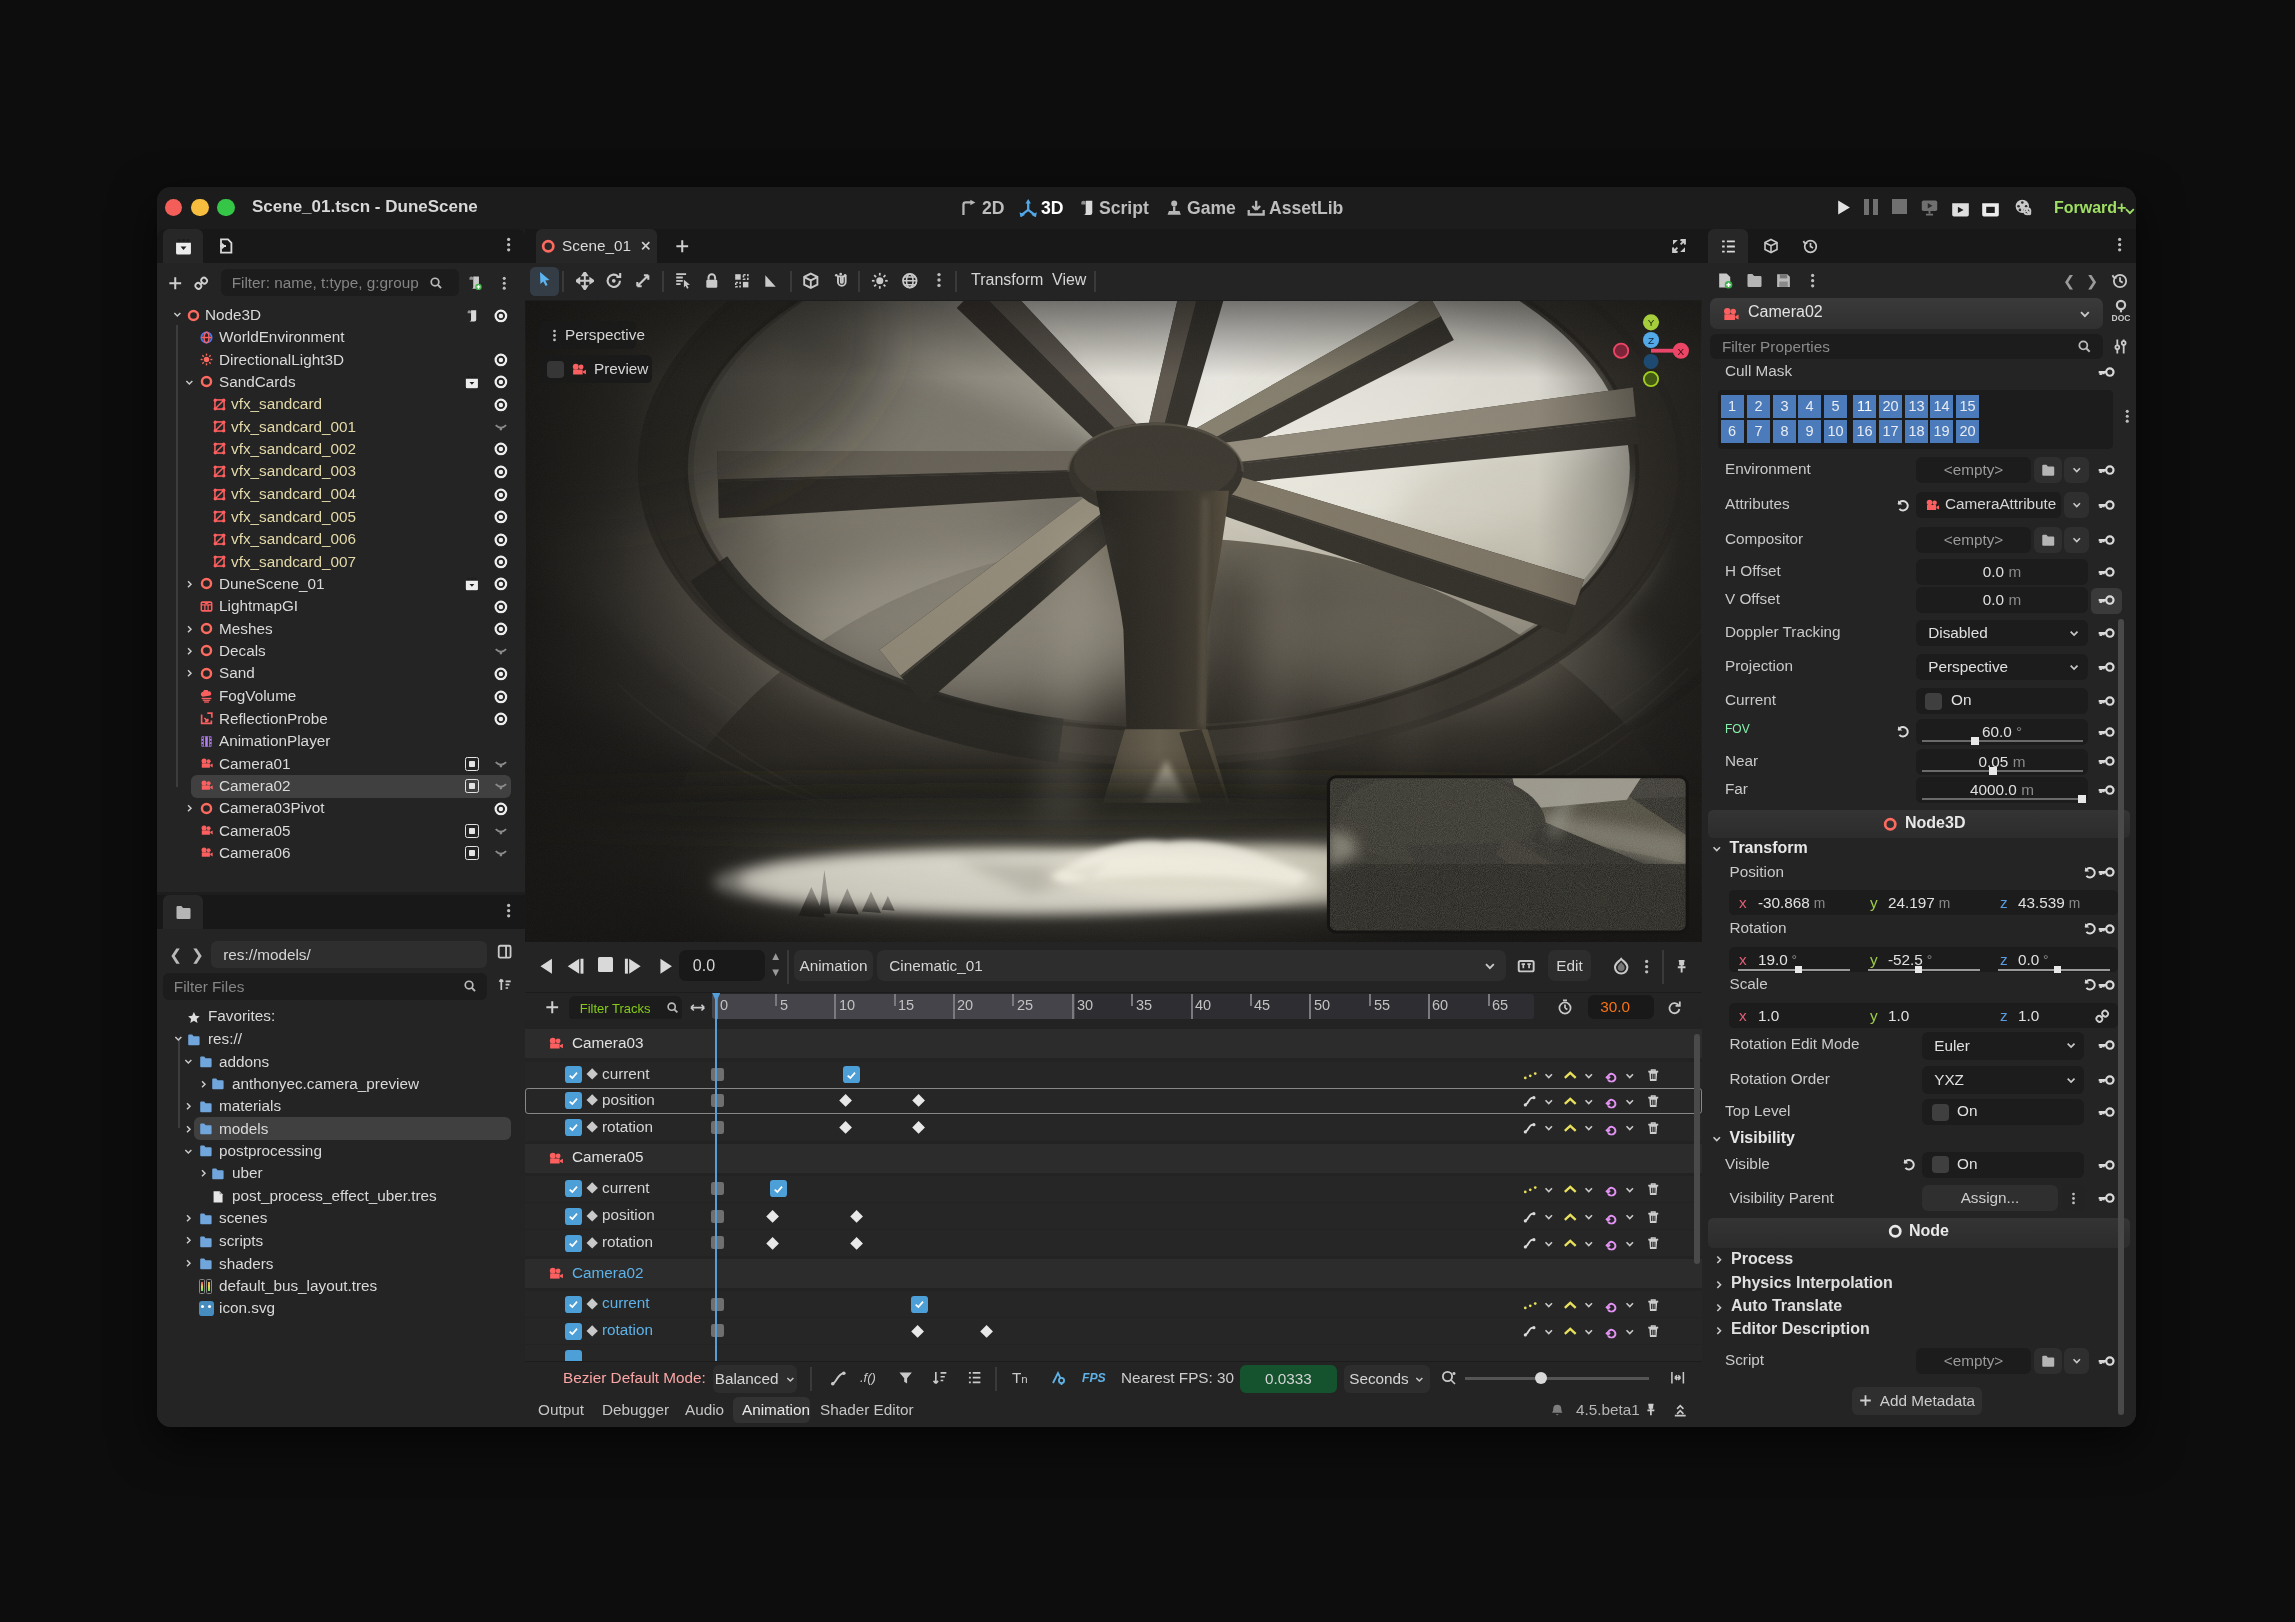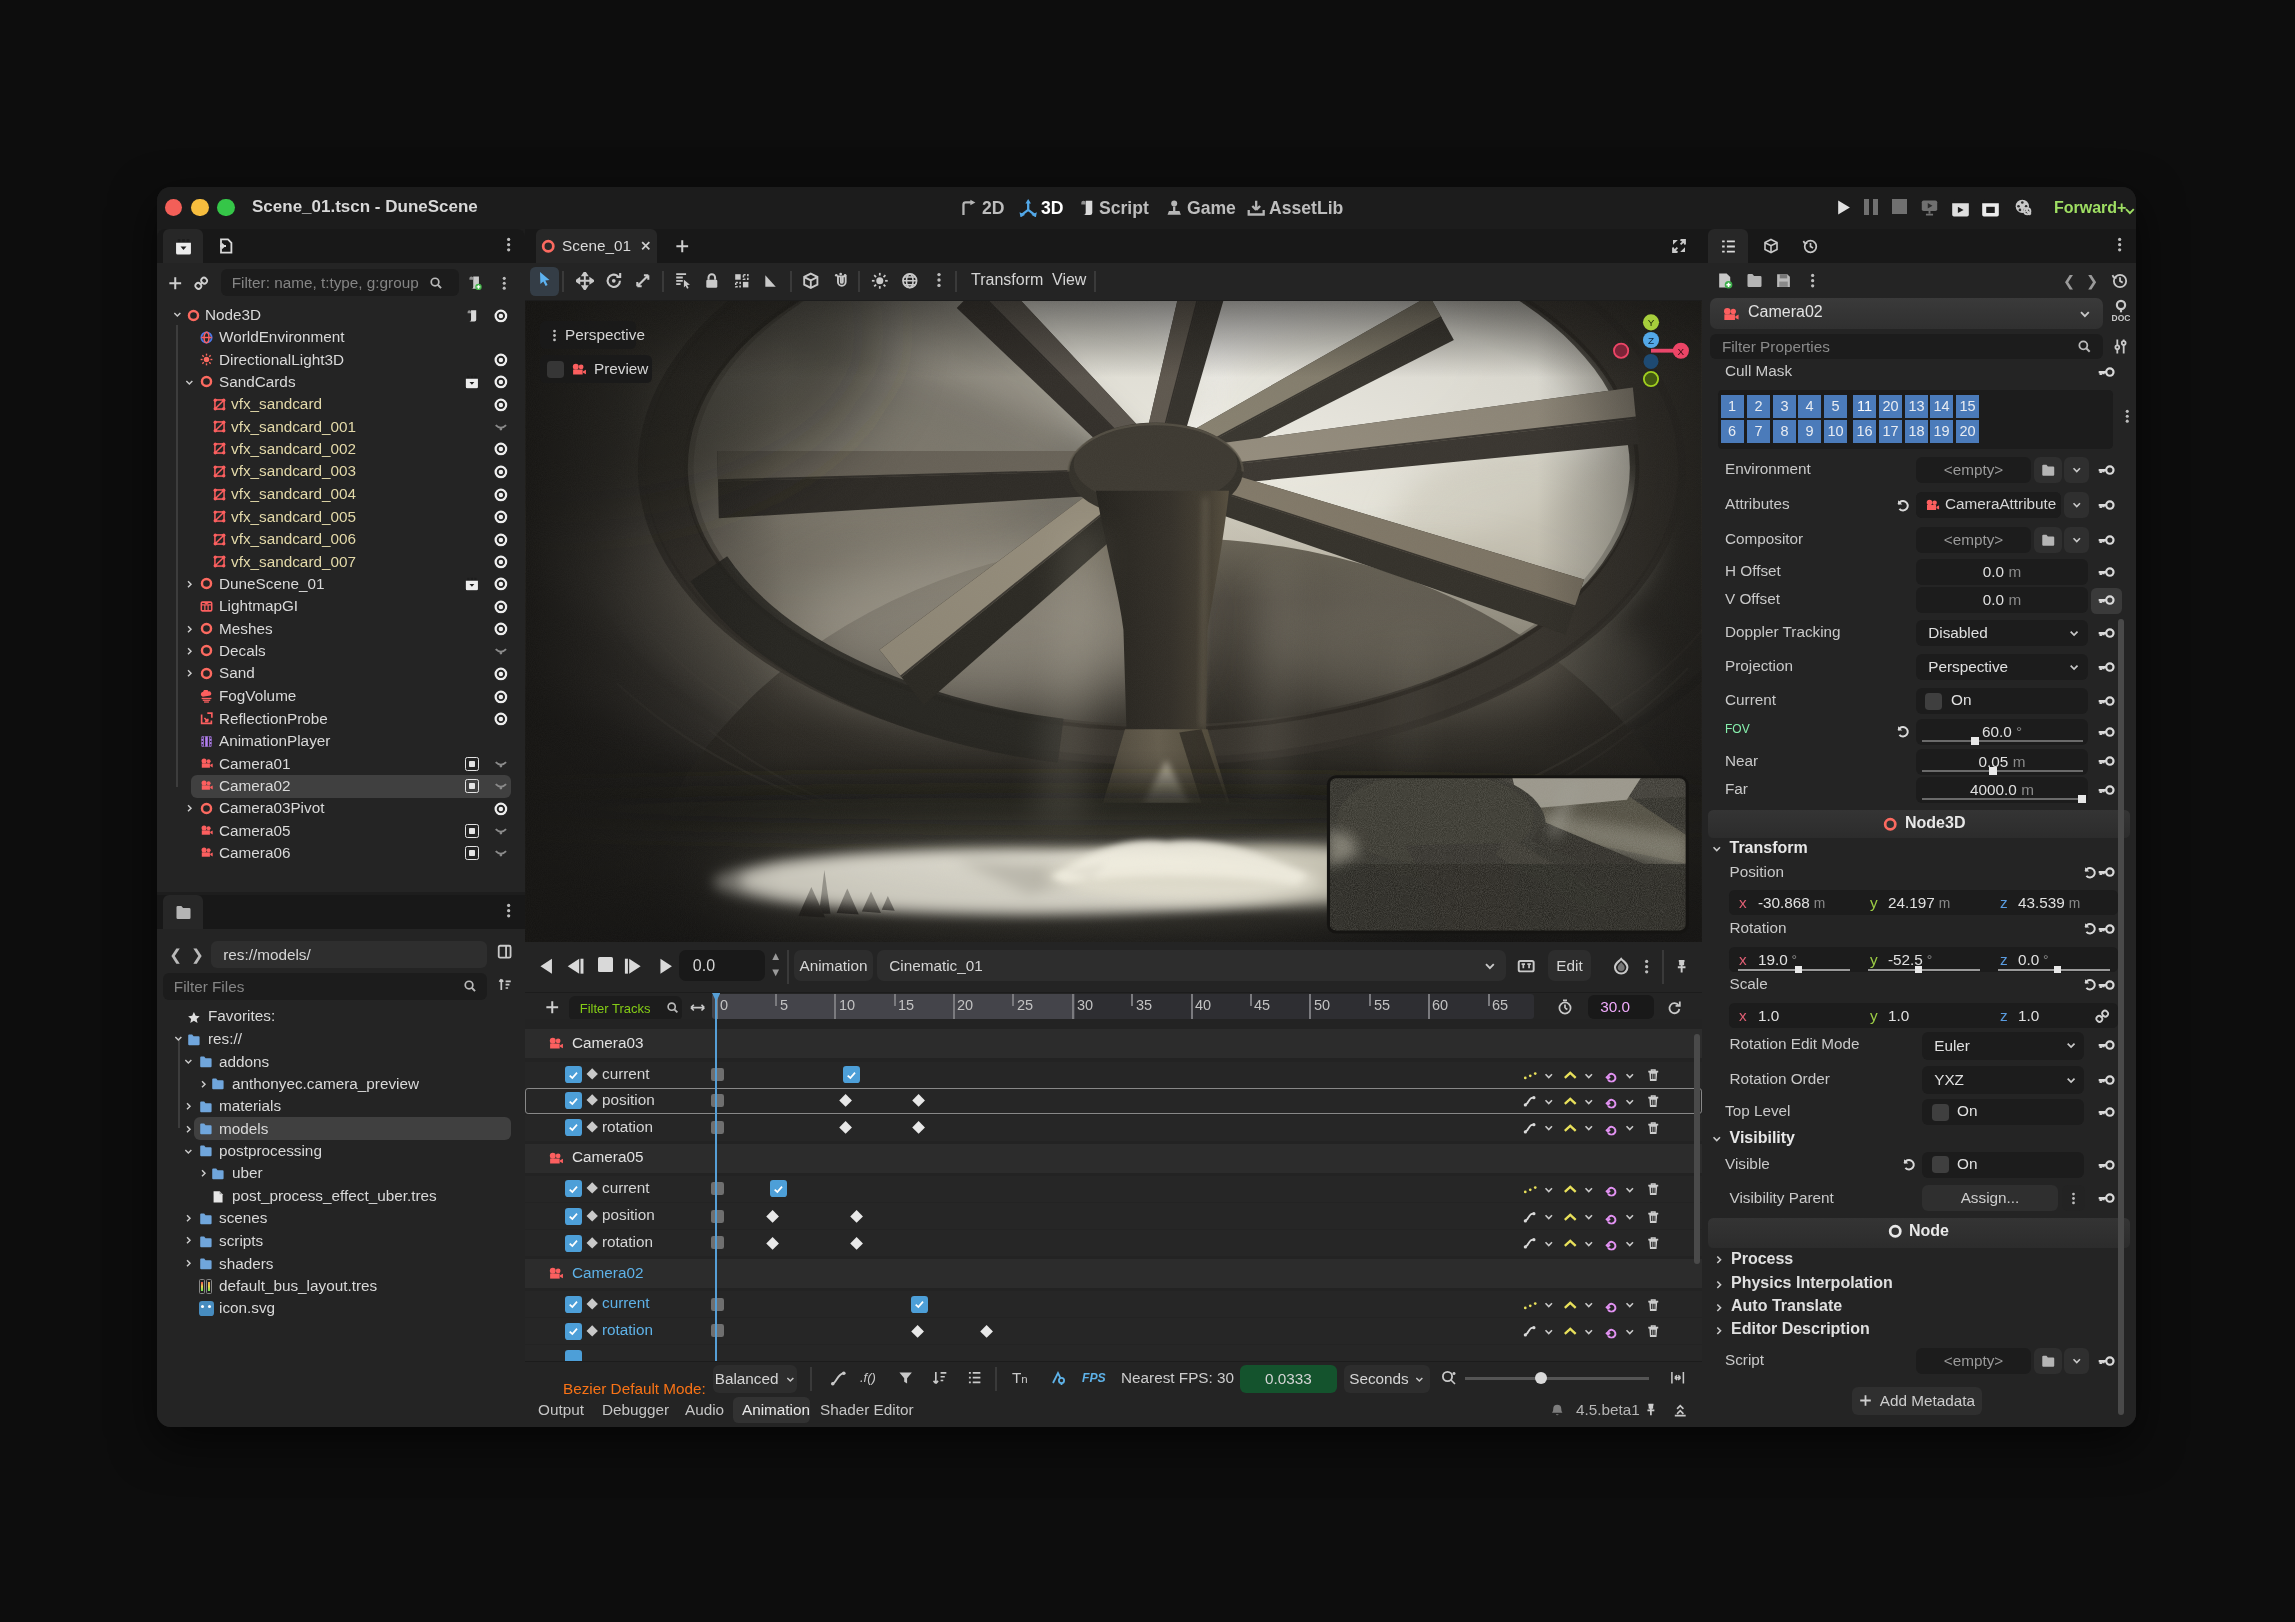--- a/index.html
+++ b/index.html
@@ -1110,21 +1110,21 @@
 <div class="abs" style="left:849px;top:55px;font-size:14.5px;color:#c2c2c2;">55</div>
 <div class="abs" style="left:903px;top:52px;width:1.5px;height:24.5px;background:#7a7a7e;"></div>
 <div class="abs" style="left:907px;top:55px;font-size:14.5px;color:#c2c2c2;">60</div>
 <div class="abs" style="left:963px;top:52px;width:1.5px;height:12.2px;background:#7a7a7e;"></div>
 <div class="abs" style="left:967px;top:55px;font-size:14.5px;color:#c2c2c2;">65</div>
 <svg class="ic abs" style="left:1032px;top:57px" width="16" height="16" viewBox="0 0 16 16">
             <circle cx="8" cy="9" r="5.6" fill="none" stroke="#c9c9c9" stroke-width="1.7"></circle>
             <path d="M8 9 V5.6 M8 9 l2.4 1.4 M6 1.4 h4" stroke="#c9c9c9" stroke-width="1.7"></path>
           </svg>
 <div class="field" style="left:1063px;top:53px;width:66px;height:24px;background:#191919;">
-            <span style="margin-left:12.2px;font-size:15.3px;color:#f0abfc;">30.0</span>
+            <span style="margin-left:12.2px;font-size:15.3px;color:#f97316;">30.0</span>
           </div>
 <svg class="ic abs" style="left:1141px;top:57px" width="16" height="16" viewBox="0 0 16 16">
             <path d="M12.6 6.4 a5 5 0 1 0 .8 3.6" fill="none" stroke="#c9c9c9" stroke-width="1.8"></path>
             <path d="M13.8 2.6 v4.2 h-4.2" fill="none" stroke="#c9c9c9" stroke-width="1.8"></path>
           </svg>
 <div class="abs" style="left:0;top:77px;width:1177px;height:343px;background:#232323;overflow:hidden;">
 <div class="abs" style="left:0;top:10px;width:1177px;height:29px;background:#2c2c2c;"></div>
 <svg class="ic abs" style="left:23px;top:17px" width="15.3" height="15.3" viewBox="0 0 20 20">
               <use href="#camred"></use>
             </svg>
@@ -1393,21 +1393,21 @@
 <svg class="ic abs" style="left:1121px;top:305px" width="14.5" height="14.5" viewBox="0 0 19 19">
               <use href="#trash"></use>
             </svg>
 <div class="abs" style="left:0;top:326px;width:1177px;height:26px;background:#262626;"></div>
 <div class="abs" style="left:40px;top:331px;width:17px;height:17px;background:#4d9fd8;border-radius:3.1px;"></div>
 </div>
 <div class="abs" style="left:190px;top:52px;width:2.3px;height:367px;background:#569fd6;"></div>
 <div class="abs" style="left:187px;top:51px;width:8.4px;height:8.4px;background:#569fd6;clip-path:polygon(0 0,100% 0,50% 100%);"></div>
 <div class="abs" style="left:1169px;top:92px;width:6.1px;height:230px;background:#4a4a4a;border-radius:3.1px;"></div>
 <div class="abs" style="left:0;top:419px;width:1177px;height:34px;background:#242424;border-top:1.5px solid #1c1c1c;">
-<div class="abs" style="left:38px;top:18px;font-size:15.3px;color:#f97316;">Bezier Default Mode:</div>
+<div class="abs" style="left:38px;top:7px;font-size:15.3px;color:#fca5a5;">Bezier Default Mode:</div>
 <div class="btn" style="left:188px;top:3.1px;width:84px;height:27.5px;background:#2d2d2d;">
               <span style="font-size:15.3px;color:#d5d5d5;">Balanced</span>
               <svg class="ic" style="margin-left:6.1px" width="10.7" height="10.7" viewBox="0 0 14 14">
                 <use href="#chevD"></use>
               </svg>
             </div>
 <div class="sep" style="left:285px;top:4.6px;height:24.5px;"></div>
 <svg class="ic abs" style="left:305px;top:7.7px" width="17" height="17" viewBox="0 0 16 16">
               <path d="M2 13 C6 13 7 3 13 3" fill="none" stroke="#c9c9c9" stroke-width="1.8"></path>
               <circle cx="2.6" cy="13" r="1.7" fill="#c9c9c9"></circle>

